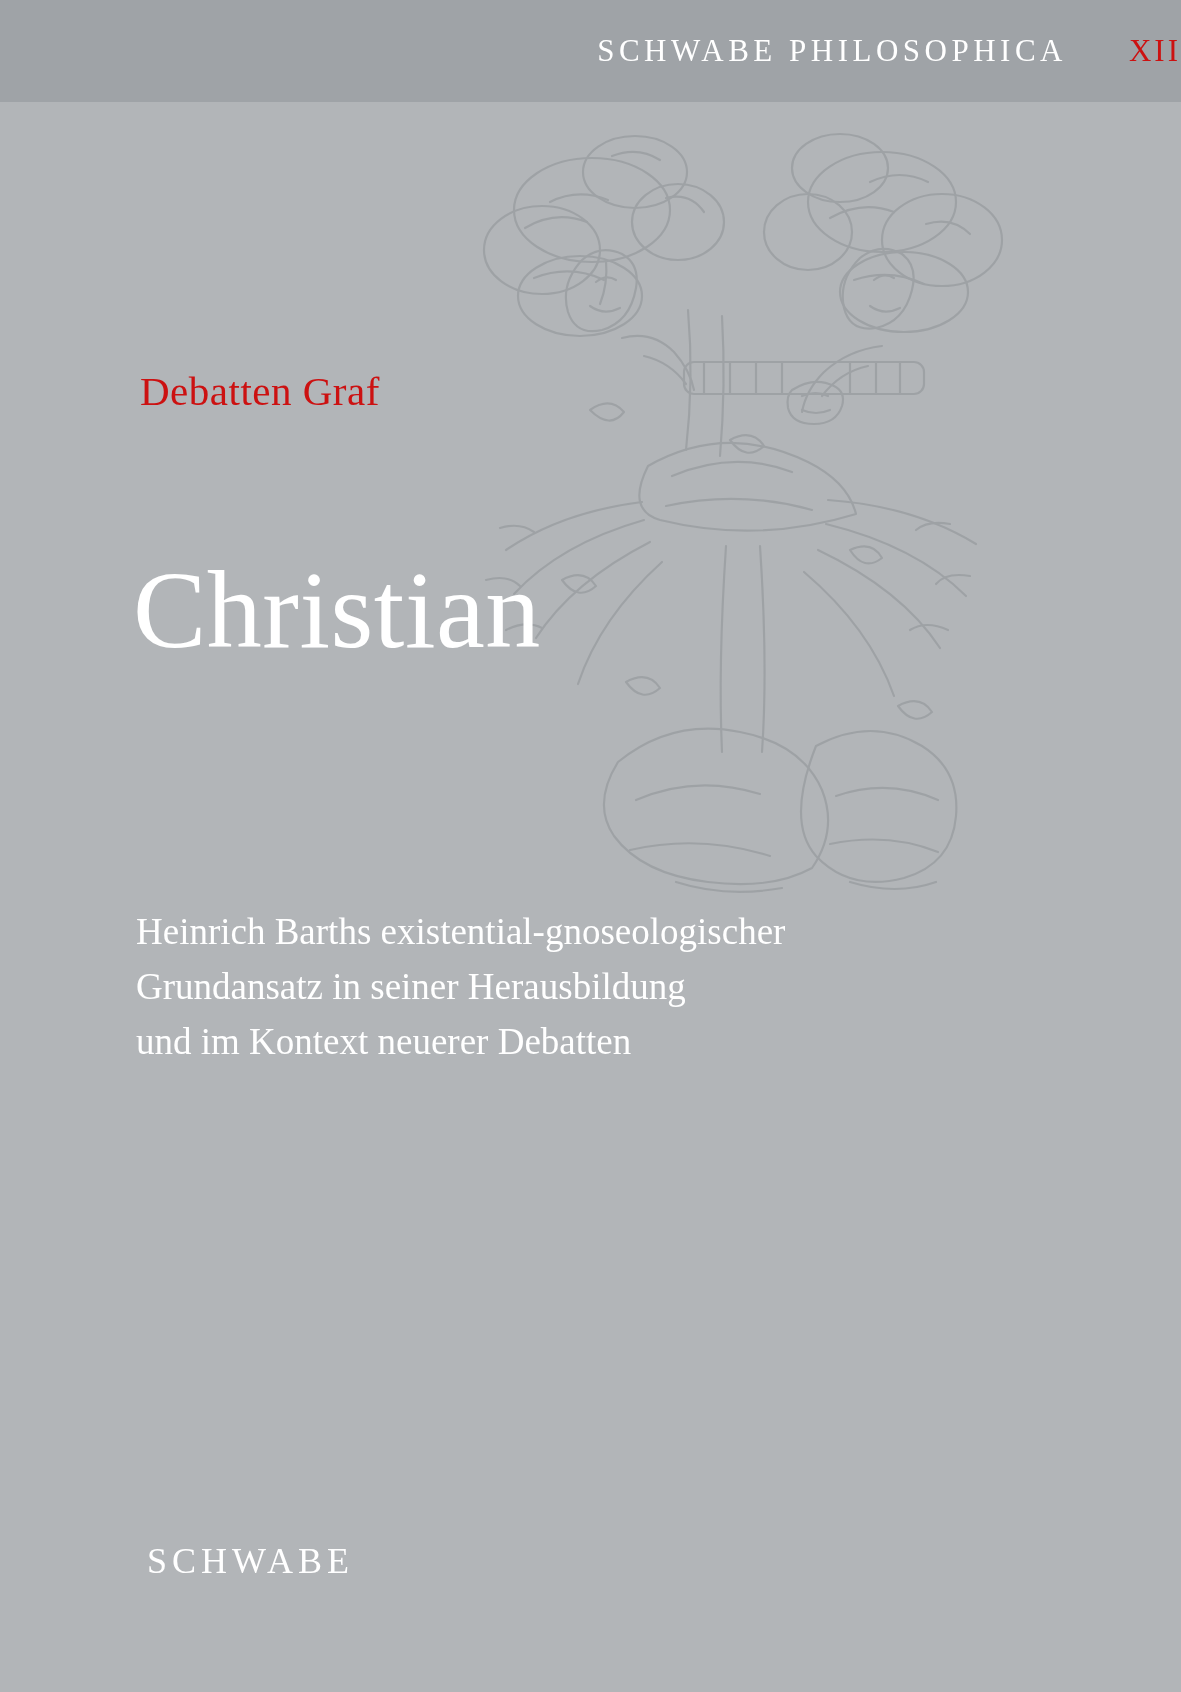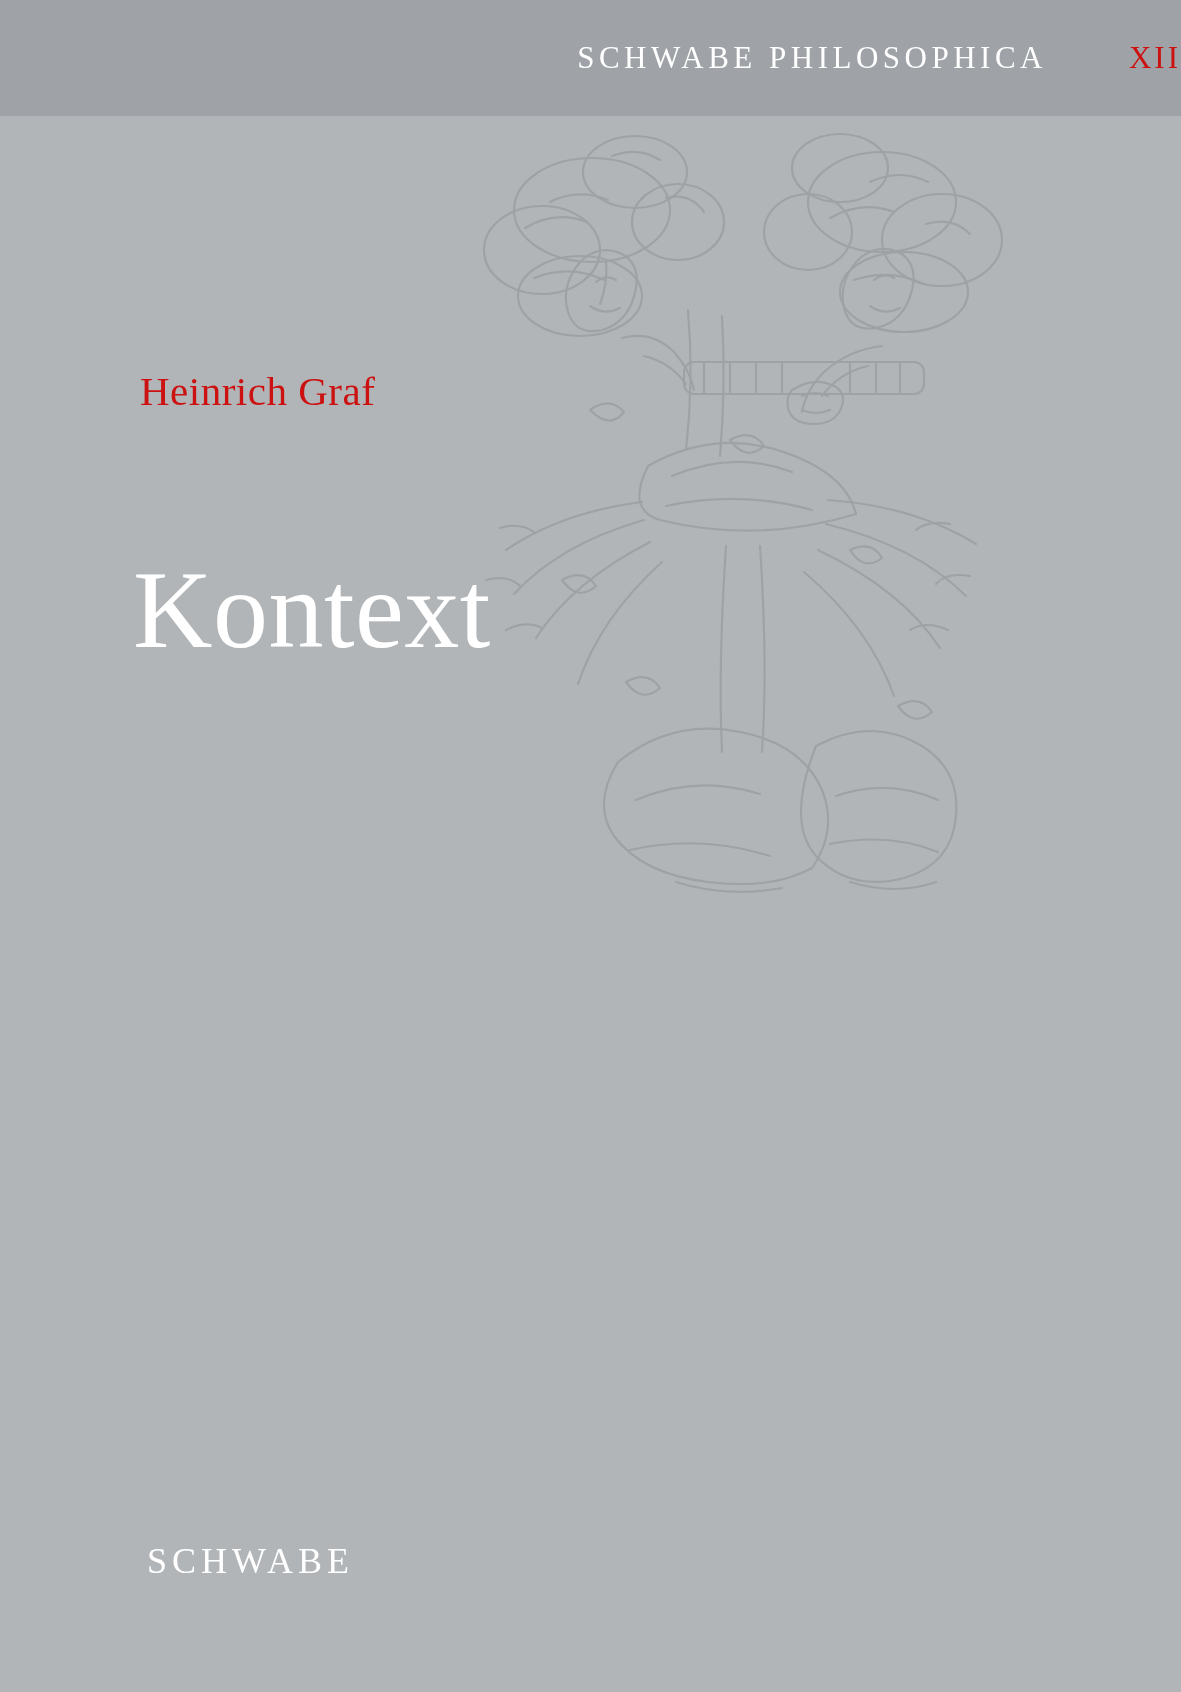--- a/index.html
+++ b/index.html
@@ -14,26 +14,25 @@
     background: #b2b5b8;
     overflow: hidden;
     font-family: "Liberation Serif", serif;
   }
   
   .series-band {
     position: absolute;
     top: 0;
     left: 0;
     width: 1181px;
-    height: 116px;
+    height: 102px;
     background: #9fa3a7;
     display: flex;
     align-items: center;
     justify-content: flex-end;
-    gap: 20px;
   }
   .series-title {
     color: #ffffff;
     font-size: 31px;
     letter-spacing: 4.5px;
     font-variant: small-caps;
     text-transform: uppercase;
     white-space: nowrap;
   }
   .series-number {
@@ -201,22 +200,27 @@
         <path d="M386 636 q56 -30 106 0 q38 24 34 70 q-4 48 -52 62 q-54 14 -88 -22 q-30 -34 0 -110 z"></path>
         <path d="M406 686 q52 -18 102 4"></path>
         <path d="M400 734 q58 -12 108 8"></path>
 
         <path d="M246 772 q50 16 106 6"></path>
         <path d="M420 772 q46 14 86 0"></path>
       </g>
     </svg>
   </div>
 
-  <div class="author">Heinrich Graf</div>
+  <div class="author">Debatten Graf</div>
 
   <div class="title">
-    <span class="line">Kontext</span>
-  </div>
-
+    <span class="line">Christian</span>
+  </div>
+
+  <div class="subtitle">
+    <span class="line">Heinrich Barths existential-gnoseologischer</span>
+    <span class="line">Grundansatz in seiner Herausbildung</span>
+    <span class="line">und im Kontext neuerer Debatten</span>
+  </div>
 
   <div class="publisher">Schwabe</div>
 
 </div>
 
 </body></html>

